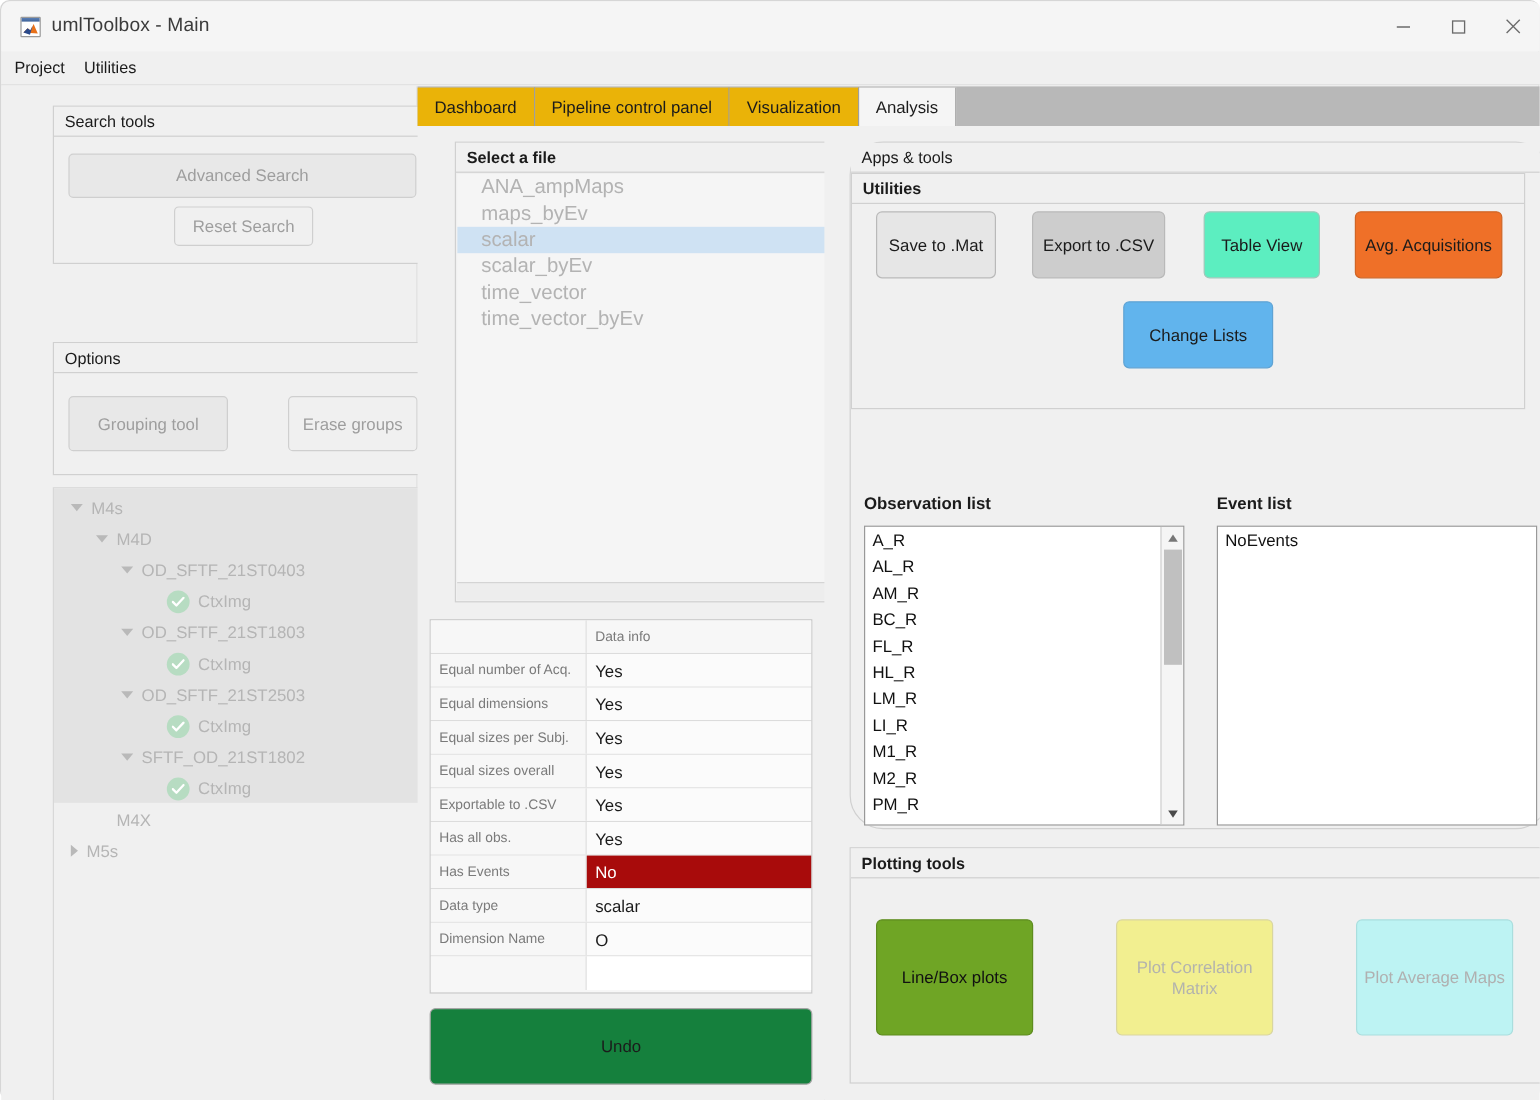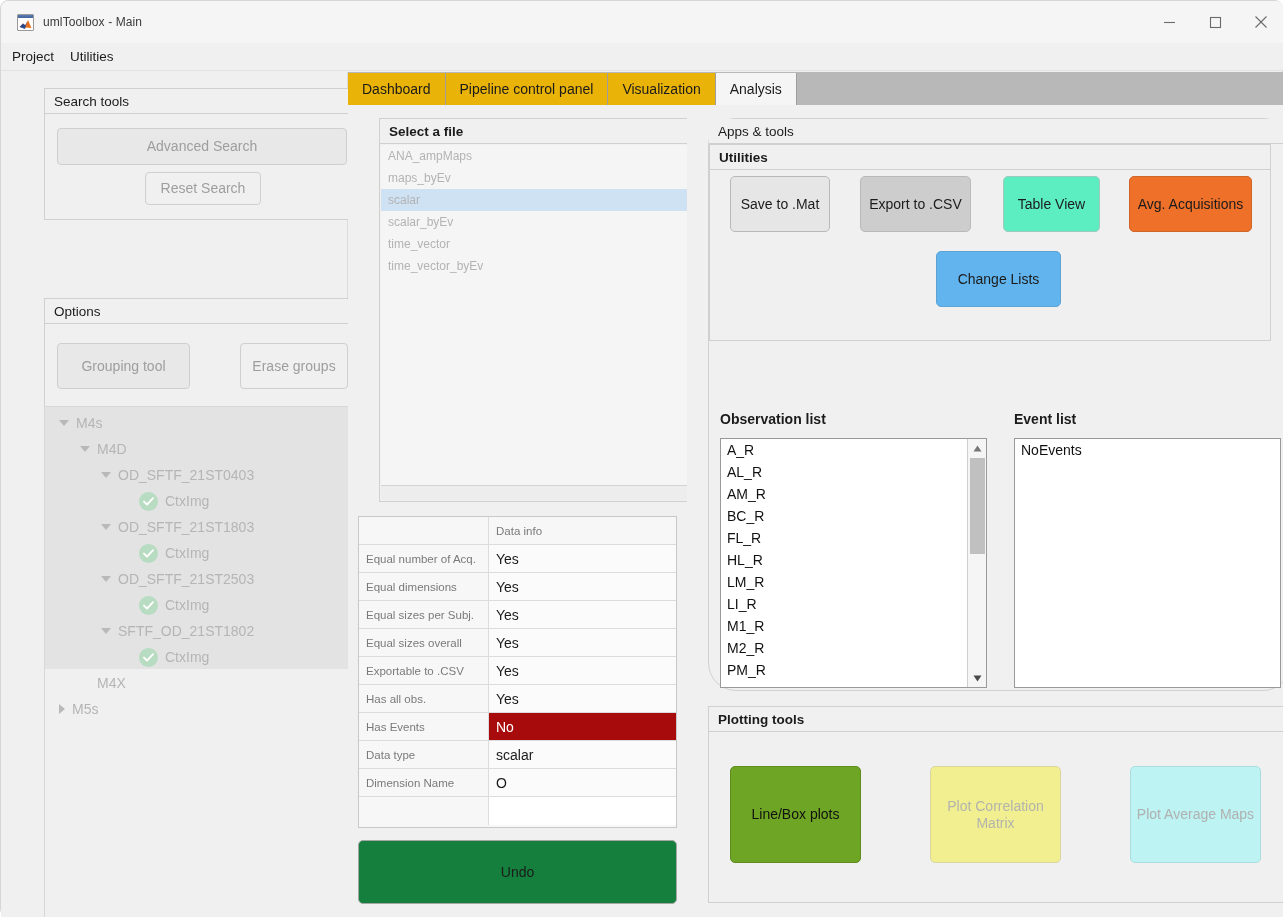--- a/index.html
+++ b/index.html
@@ -31,21 +31,21 @@
     position: relative; flex: 0 0 auto; border-radius: 1px;
   }
   .app-icon .bar {
     position: absolute; left: 0; top: 0; right: 0; height: 3px;
     background: linear-gradient(#5a7fb5, #3f6399);
   }
   .app-icon .wave {
     position: absolute; left: 1px; top: 4px; width: 13px; height: 11px;
   }
   .title-text {
-    font-size: 12px; color: #3b3b3b; letter-spacing: 0.1px;
+    font-size: 16px; color: #3b3b3b; letter-spacing: 0.1px;
   }
   .win-btns {
     position: absolute; right: 0; top: 0; height: 42px;
     display: flex; align-items: center;
   }
   .win-btn {
     width: 46px; height: 42px; display: flex; align-items: center; justify-content: center;
     color: #5a5a5a;
   }
   .win-btn svg { display: block; }
@@ -92,21 +92,21 @@
     color: #9e9e9e;
     font-size: 14px;
     display: flex; align-items: center; justify-content: center;
     text-align: center; line-height: 1.15;
     position: absolute;
   }
   #btn-advanced-search { left: 12px; top: 39px; width: 290px; height: 37px; }
   #btn-reset-search   { left: 100px; top: 83px; width: 116px; height: 33px; background: #f0f0f0; }
 
   
-  #panel-options { left: 22px; top: 226px; width: 312px; height: 111px; }
+  #panel-options { left: 22px; top: 213px; width: 312px; height: 111px; }
   #btn-grouping-tool { left: 12px; top: 44px; width: 133px; height: 46px; background:#e8e8e8; }
   #btn-erase-groups  { left: 195px; top: 44px; width: 108px; height: 46px; background:#f0f0f0; }
 
   
   #panel-tree {
     left: 22px; top: 334px; width: 312px; height: 559px;
     background: #f0f0f0; border: 1px solid #d8d8d8;
     overflow: hidden;
   }
   .tree-selected-bg {
@@ -158,22 +158,22 @@
     position: absolute; left: 347px; top: 104px; width: 339px; height: 813px;
     background: #f0f0f0;
   }
   #panel-select-file { left: 10px; top: 13px; width: 319px; height: 384px; }
   .filelist {
     position: absolute; left: 1px; top: 26px; right: 1px; bottom: 16px;
     background: #f5f5f5; overflow: hidden;
   }
   .file-row {
     height: 22px; line-height: 22px;
-    padding-left: 7px;
-    font-size: 12px; color: #b3b3b3;
+    padding-left: 20px;
+    font-size: 17px; color: #b3b3b3;
   }
   .file-row.selected { background: #cfe2f3; }
   .filelist-footer {
     position: absolute; left: 1px; right: 1px; bottom: 1px; height: 15px;
     background: #ededed; border-top: 1px solid #d4d4d4;
   }
 
   
   #datatable {
     position: absolute; left: 10px; top: 411px; width: 319px; height: 312px;

